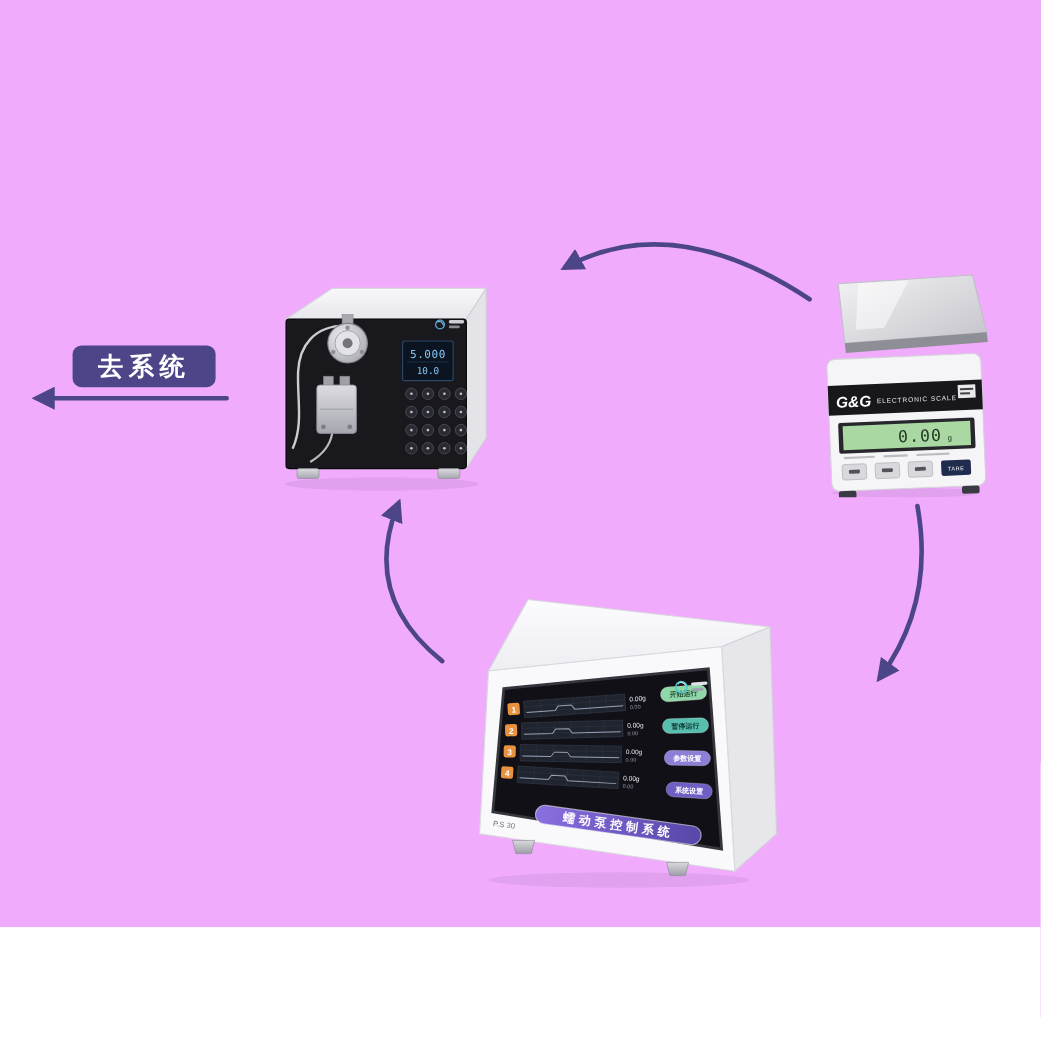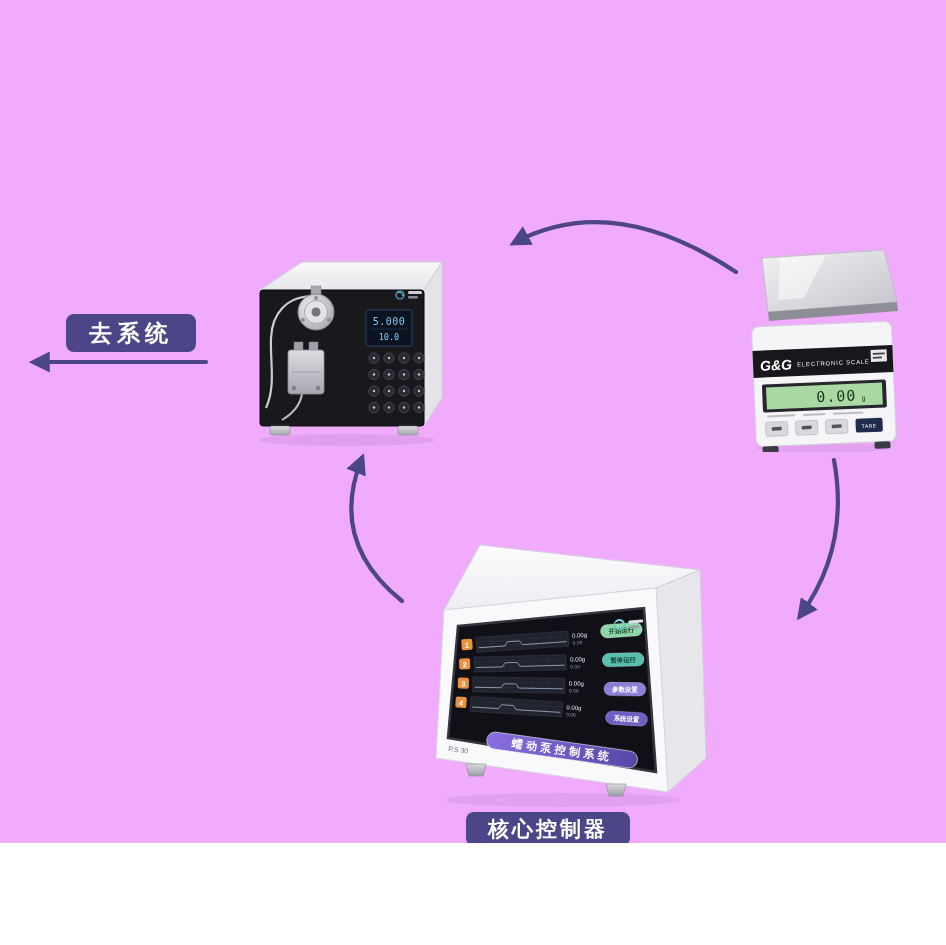--- a/index.html
+++ b/index.html
@@ -25,21 +25,20 @@
         <path d="M0 0L10 5L0 10z" fill="#4c4688"></path>
       </marker>
     </defs>
     <path d="M 736 272 Q 612 190 514 243" fill="none" stroke="#4c4688" stroke-width="4.2" stroke-linecap="round" marker-end="url(#arrh)"></path>
     <path d="M 402 601 Q 328 542 362 458" fill="none" stroke="#4c4688" stroke-width="4.2" stroke-linecap="round" marker-end="url(#arrh)"></path>
     <path d="M 834 460 Q 850 548 800 616" fill="none" stroke="#4c4688" stroke-width="4.2" stroke-linecap="round" marker-end="url(#arrh)"></path>
     <path d="M 206 362 H 34" fill="none" stroke="#4c4688" stroke-width="4.2" stroke-linecap="round" marker-end="url(#arrh)"></path>
   </svg>
 
   <div class="pill" id="pill-left">去系统</div>
-  <div class="pill" id="pill-bottom">核心控制器</div>
 
   <svg class="dev" style="left:252px;top:256px" width="196" height="192" viewBox="0 0 196 192">
     <defs>
       <linearGradient id="pmp-silver" x1="0" y1="0" x2="0" y2="1">
         <stop offset="0" stop-color="#dcdce1"></stop>
           <stop offset="1" stop-color="#a6a6af"></stop>
       </linearGradient>
       <linearGradient id="pmp-top" x1="0" y1="0" x2="0" y2="1">
         <stop offset="0" stop-color="#f8f8fa"></stop>
           <stop offset="1" stop-color="#e7e7ec"></stop>

